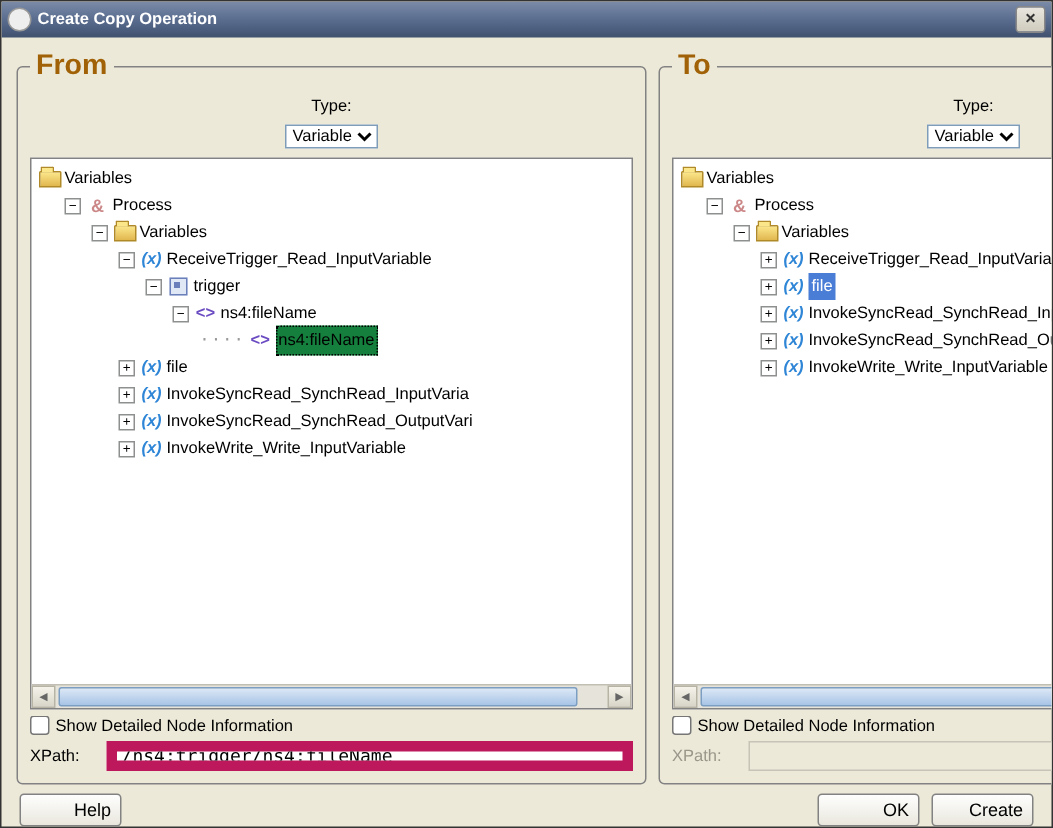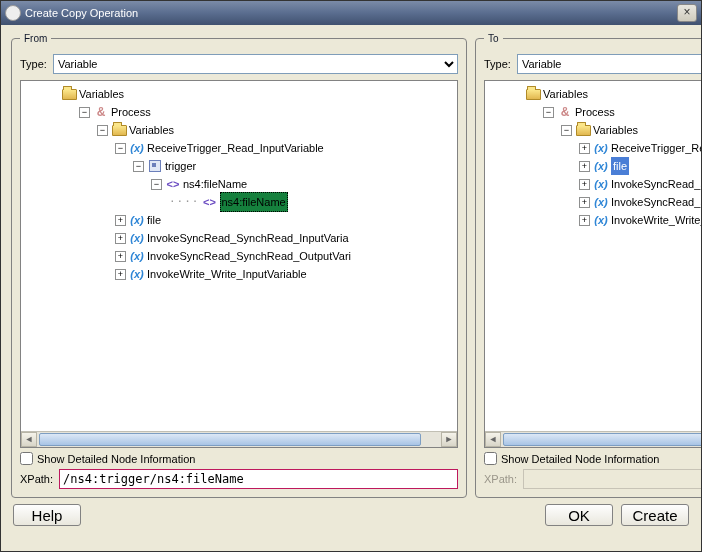--- a/index.html
+++ b/index.html
@@ -13,21 +13,21 @@
     overflow: hidden;
     border: 1px solid #333;
   }
   .titlebar {
     height: 24px;
     background: linear-gradient(to bottom, #7b8ba8 0%, #5a6d8f 50%, #40516f 100%);
     color: #fff;
     display: flex;
     align-items: center;
     padding: 0 4px;
-    font-weight: normal;
+    font-weight: bold;
   }
   .titlebar-icon {
     width: 16px; height: 16px;
     margin-right: 4px;
     background: #eee;
     border-radius: 50%;
     border: 1px solid #999;
     display: inline-block;
   }
   .titlebar-close {
@@ -50,50 +50,50 @@
   }
   fieldset.panel {
     flex: 1;
     border: 1px solid #828282;
     border-radius: 4px;
     padding: 6px 8px 8px 8px;
     margin: 0;
     background: #ece9d8;
   }
   fieldset.panel legend {
-    color: #0f172a;
-    font-size: 10px;
-    font-weight: normal;
+    color: #a16207;
+    font-size: 19px;
+    font-weight: bold;
     padding: 0 4px;
   }
   .row {
     display: flex;
     align-items: center;
     margin: 4px 0 6px 0;
     gap: 6px;
+    flex-direction: column;
   }
   .row label { white-space: nowrap; }
   select.type-select {
     flex: 1;
     height: 20px;
     font-size: 11px;
     background: #fff;
     border: 1px solid #7f9db9;
   }
   .tree-wrap {
     height: 368px;
     border: 1px solid #828282;
     background: #fff;
     overflow: hidden;
     position: relative;
   }
   .tree-scroll {
     overflow: auto;
     height: 360px;
-    margin-left: 36px;
   }
   .tree {
     padding: 4px 4px 4px 4px;
     white-space: nowrap;
     min-width: 400px;
   }
   .node {
     display: flex;
     align-items: center;
     height: 18px;
@@ -174,47 +174,48 @@
     border-radius:2px;
   }
   .check-row {
     display:flex; align-items:center;
     margin-top: 4px;
     gap: 4px;
   }
   input[type=checkbox]{ margin:0; }
   .xpath-row {
     display:flex; align-items:center;
-    margin-top: 4px; gap:6px;
+    margin-top: 4px; gap:18px;
   }
   .xpath-row.disabled label, .xpath-row.disabled input { color:#9a968a; }
   .xpath-row input[type=text] {
     flex:1; height:20px;
     font-family: monospace;
     font-size: 12px;
-    border:1px solid #be185d;
+    border:7px solid #be185d;
     padding: 1px 3px;
   }
   .xpath-row.disabled input[type=text] {
     background:#ece9d8; border:1px solid #c7c3b6;
   }
   .button-bar {
     display:flex;
     padding: 2px 12px 10px 12px;
     gap: 8px;
   }
   .button-bar .spacer { flex:1; }
   button.dlg {
     min-width: 68px;
     height: 22px;
-    font-size: 15px;
+    font-size: 12px;
     background: linear-gradient(#fefefe,#e9e7dd);
     border: 1px solid #828282;
     border-radius: 3px;
     cursor: default;
+    text-align: right;
   }
   .ind { display:inline-block; }
   .i1{width:18px}.i2{width:36px}.i3{width:54px}.i4{width:72px}.i5{width:90px}.i6{width:108px}
 </style>
 </head>
 <body>
 
 <div class="titlebar">
   <span class="titlebar-icon"></span>
   <span>Create Copy Operation</span>

